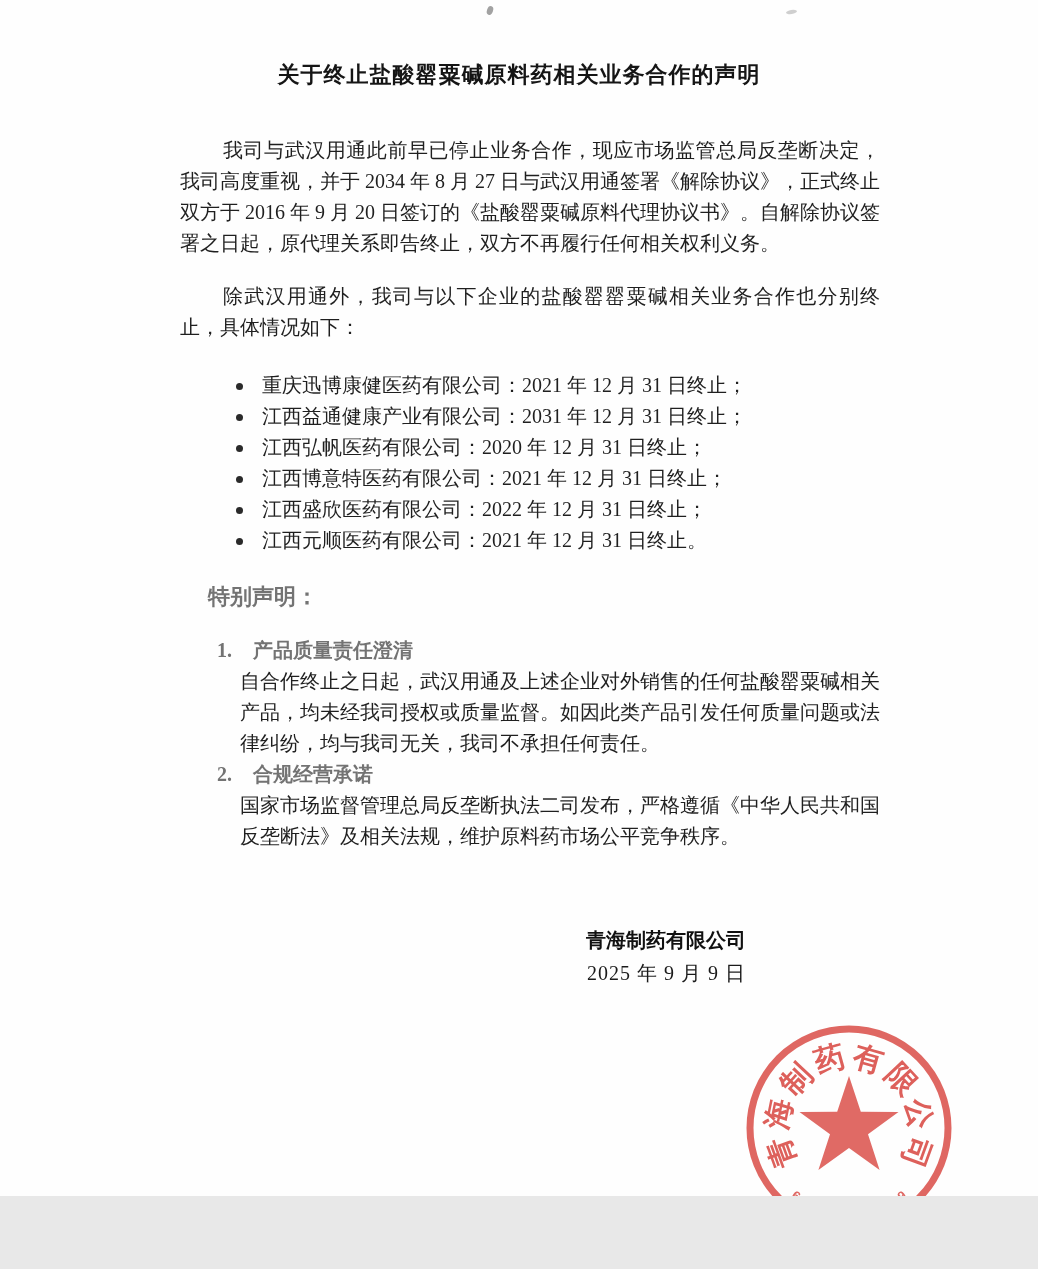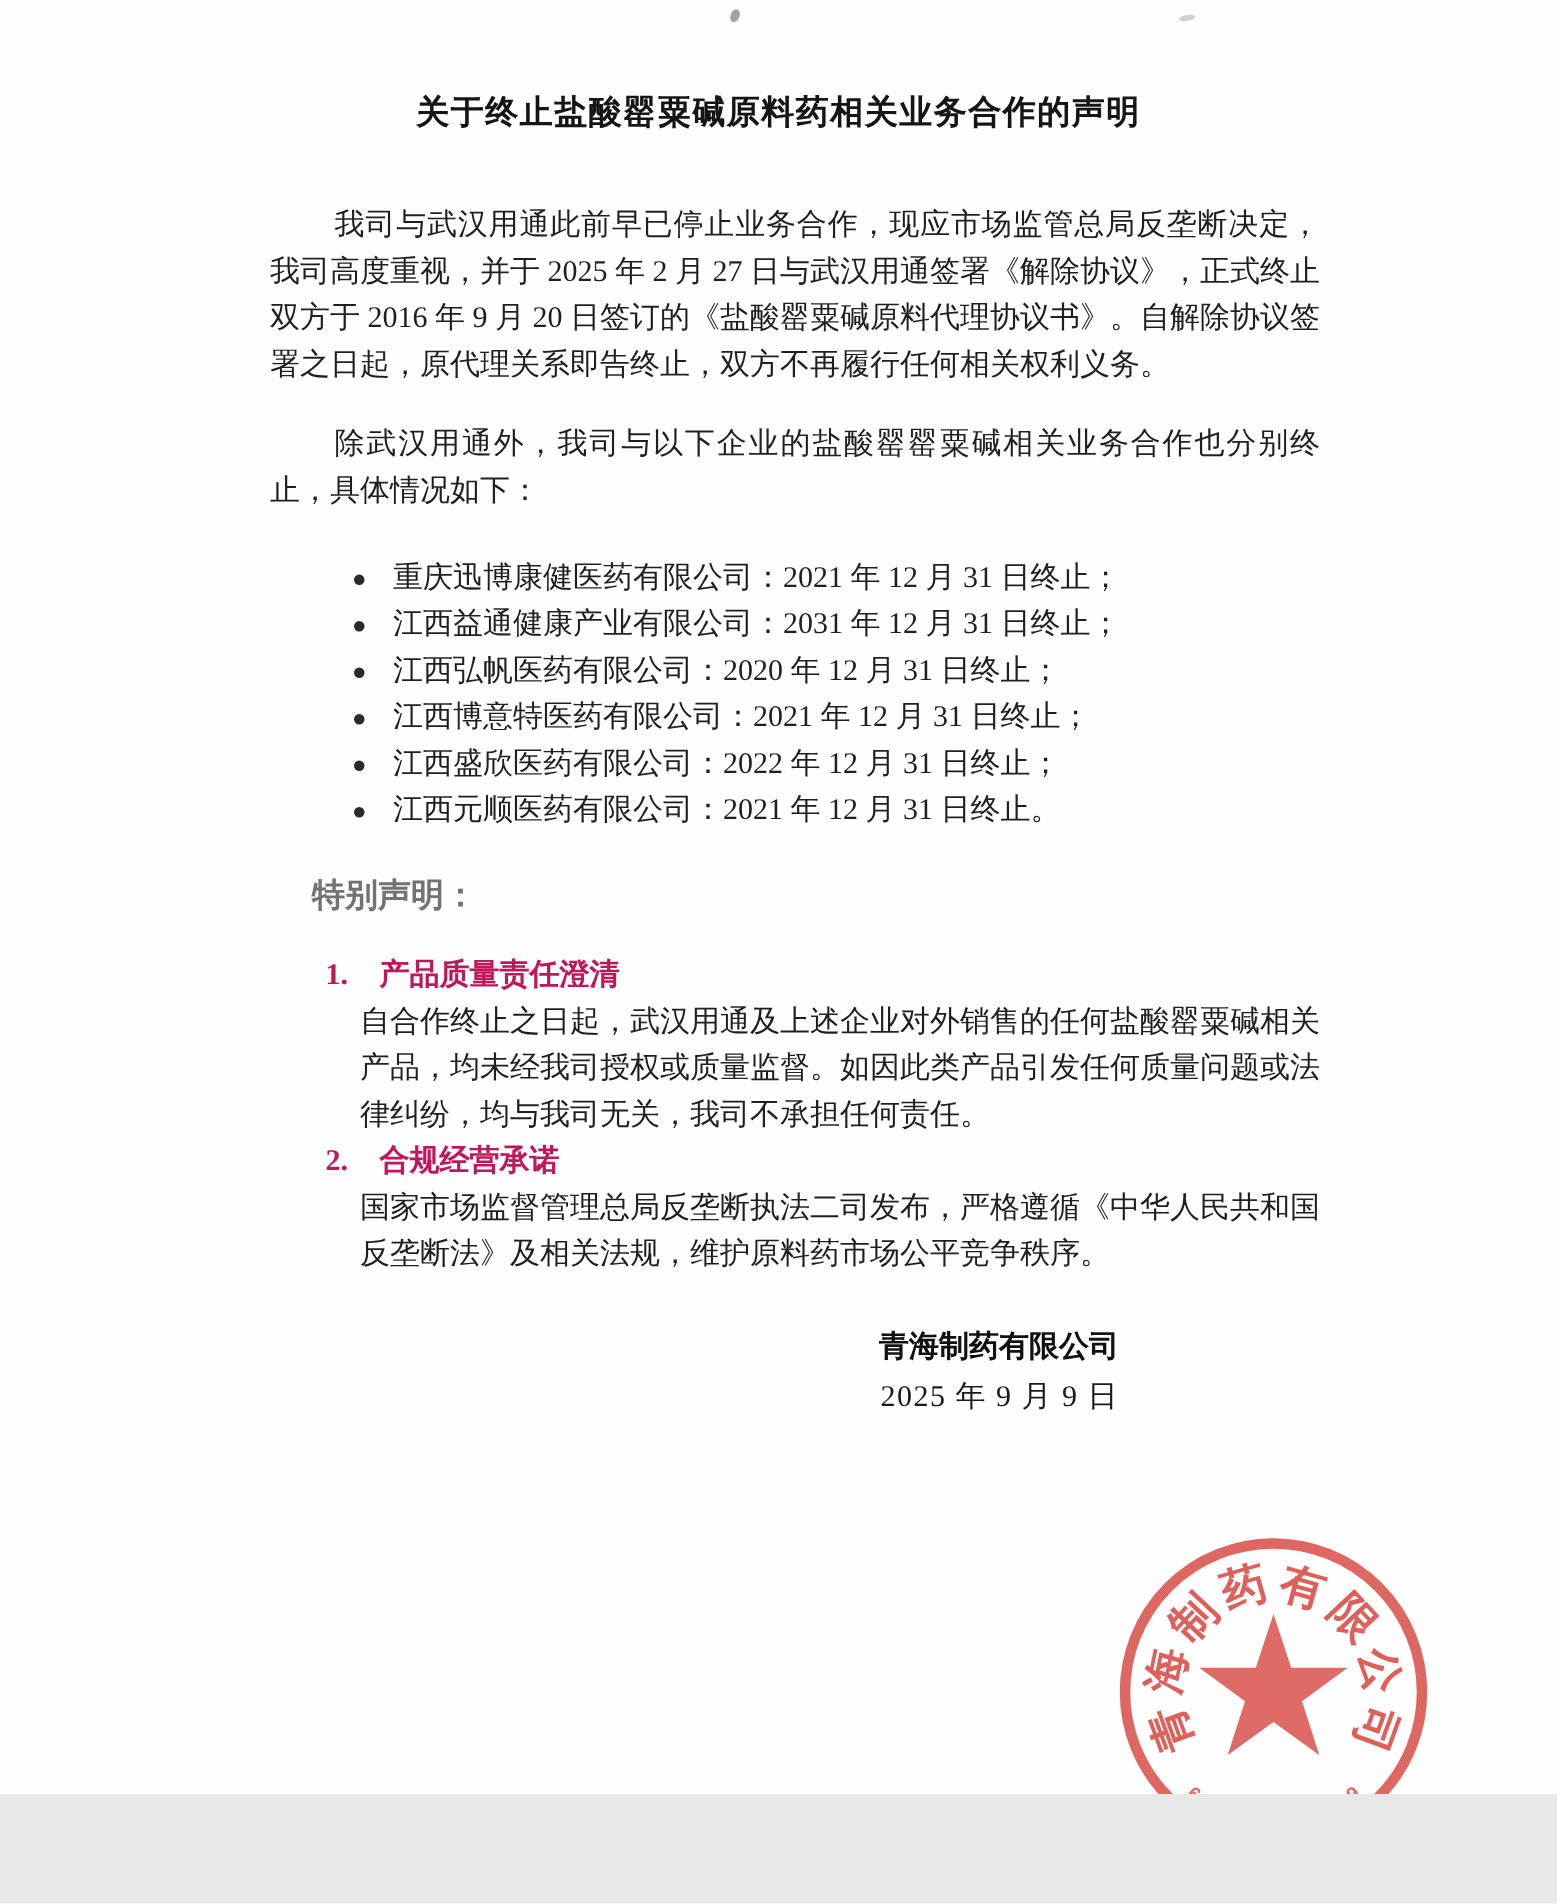--- a/index.html
+++ b/index.html
@@ -44,32 +44,32 @@
   .special-heading{
     margin:25px 0 23px 28px;
     font-weight:bold;
     font-size:22px;
     color:#737373;
     font-family:"Liberation Sans","DejaVu Sans",sans-serif;
   }
   .item-head{
     padding-left:37px;
     font-weight:bold;
-    color:#be185d;
+    color:#737373;
   }
   .item-head .num{
     display:inline-block;width:36px;
     font-family:"Liberation Serif","DejaVu Serif",serif;
   }
   .item-head .head-text{
     font-family:"Liberation Sans","DejaVu Sans",sans-serif;
   }
   .item-body{margin-left:60px;}
   .signature{
-    margin-top:30px;
+    margin-top:72px;
     text-align:right;
     padding-right:134px;
     line-height:33px;
   }
   .sig-company{font-weight:600;color:#111;}
   .sig-date{letter-spacing:1px;color:#1a1a1a;}
   .seal{
     position:absolute;
     left:742px;top:1021px;
     width:214px;height:214px;
@@ -85,21 +85,21 @@
 
 <div class="page">
 
   <div class="speck s1"></div>
   <div class="speck s2"></div>
 
   <h1 class="doc-title">关于终止盐酸罂粟碱原料药相关业务合作的声明</h1>
 
   <div class="content">
 
-    <p class="para">我司与武汉用通此前早已停止业务合作，现应市场监管总局反垄断决定，我司高度重视，并于 2025 年 2 月 27 日与武汉用通签署《解除协议》，正式终止双方于 2016 年 9 月 20 日签订的《盐酸罂粟碱原料代理协议书》。自解除协议签署之日起，原代理关系即告终止，双方不再履行任何相关权利义务。</p>
+    <p class="para">我司与武汉用通此前早已停止业务合作，现应市场监管总局反垄断决定，我司高度重视，并于 2034 年 8 月 27 日与武汉用通签署《解除协议》，正式终止双方于 2016 年 9 月 20 日签订的《盐酸罂粟碱原料代理协议书》。自解除协议签署之日起，原代理关系即告终止，双方不再履行任何相关权利义务。</p>
     <p class="para">除武汉用通外，我司与以下企业的盐酸罂罂粟碱相关业务合作也分别终止，具体情况如下：</p>
 
     <ul class="bullets">
       <li>重庆迅博康健医药有限公司：2021 年 12 月 31 日终止；</li>
       <li>江西益通健康产业有限公司：2031 年 12 月 31 日终止；</li>
       <li>江西弘帆医药有限公司：2020 年 12 月 31 日终止；</li>
       <li>江西博意特医药有限公司：2021 年 12 月 31 日终止；</li>
       <li>江西盛欣医药有限公司：2022 年 12 月 31 日终止；</li>
       <li>江西元顺医药有限公司：2021 年 12 月 31 日终止。</li>
     </ul>

